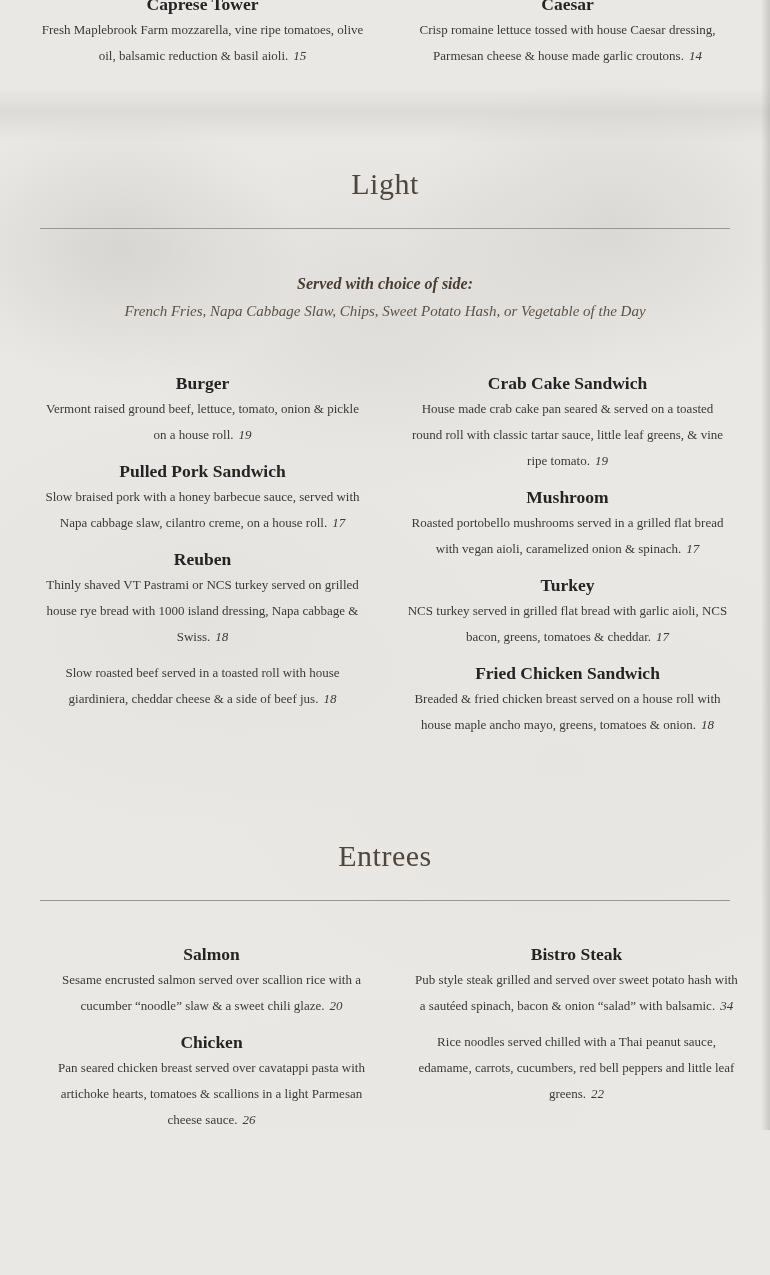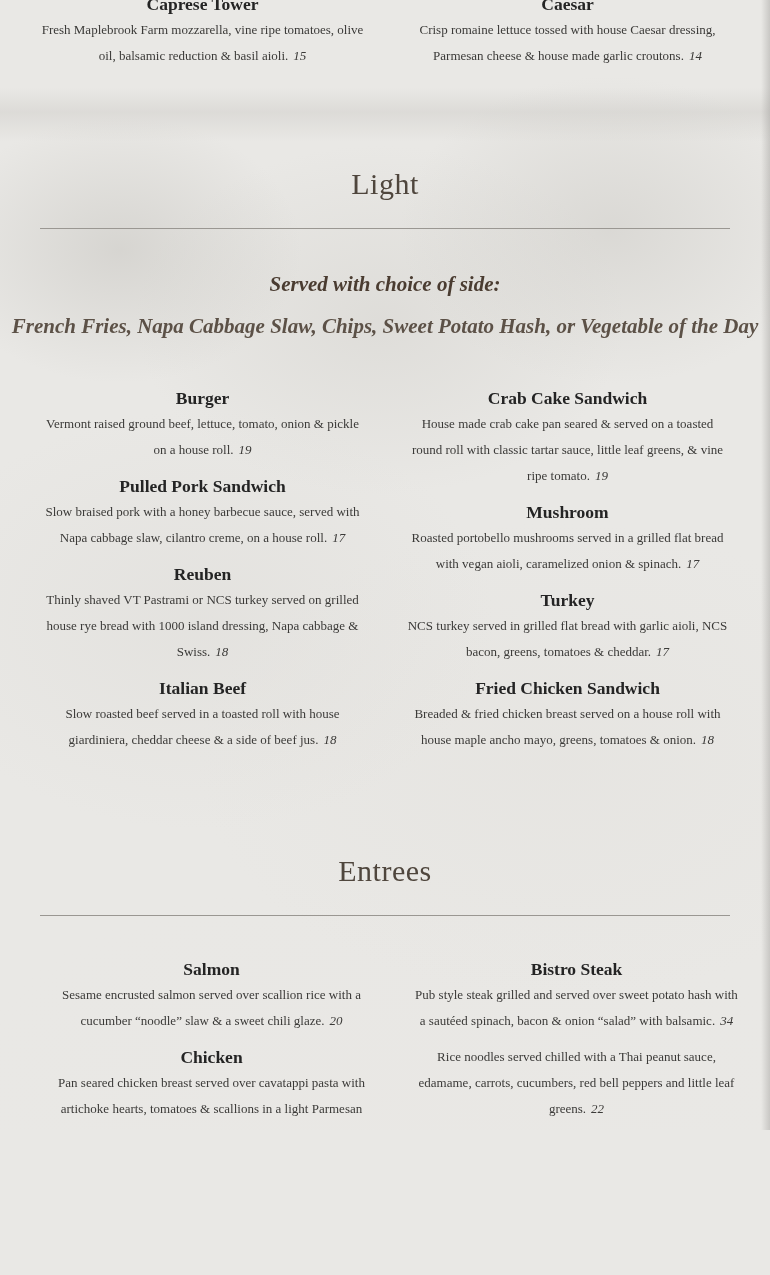--- a/index.html
+++ b/index.html
@@ -52,33 +52,32 @@
   }
   .divider {
     border: none;
     border-top: 1px solid #9a9792;
     margin: 24px 40px 0 40px;
     height: 0;
   }
   .section-top { margin-top: -9px; }
   .section-light .section-title { margin-top: 85px; }
   .note-heading {
-    margin: 42px 0 16px 0;
+    margin: 42px 0 1px 0;
     text-align: center;
-    font-size: 21px; line-height: 26px;
+    font-size: 16px; line-height: 26px;
     font-weight: bold; font-style: italic;
     color: #4a3c31;
   }
   .note-body {
     margin: 0;
     text-align: center;
-    font-size: 21px; line-height: 26px;
+    font-size: 15px; line-height: 26px;
     font-style: italic;
     color: #5c5147;
-    font-weight: bold;
   }
   .section-light .menu-grid { margin-top: 46px; gap: 24px; }
   .section-entrees .section-title { margin-top: 88px; }
   .section-entrees .menu-grid { margin-top: 40px; margin-left: 9px; }
 </style>
 </head>
 <body>
 
 <div class="page">
 
@@ -113,21 +112,20 @@
         </article>
         <article class="menu-item">
           <h3>Pulled Pork Sandwich</h3>
           <p><span>Slow braised pork with a honey barbecue sauce, served with Napa cabbage slaw, cilantro creme, on a house roll.</span><span class="price">17</span></p>
         </article>
         <article class="menu-item">
           <h3>Reuben</h3>
           <p><span>Thinly shaved VT Pastrami or NCS turkey served on grilled house rye bread with 1000 island dressing, Napa cabbage &amp; Swiss.</span><span class="price">18</span></p>
         </article>
         <article class="menu-item">
-          <h3>Italian Beef</h3>
           <p><span>Slow roasted beef served in a toasted roll with house giardiniera, cheddar cheese &amp; a side of beef jus.</span><span class="price">18</span></p>
         </article>
       </div>
       <div class="col">
         <article class="menu-item">
           <h3>Crab Cake Sandwich</h3>
           <p><span>House made crab cake pan seared &amp; served on a toasted round roll with classic tartar sauce, little leaf greens, &amp; vine ripe tomato.</span><span class="price">19</span></p>
         </article>
         <article class="menu-item">
           <h3>Mushroom</h3>

